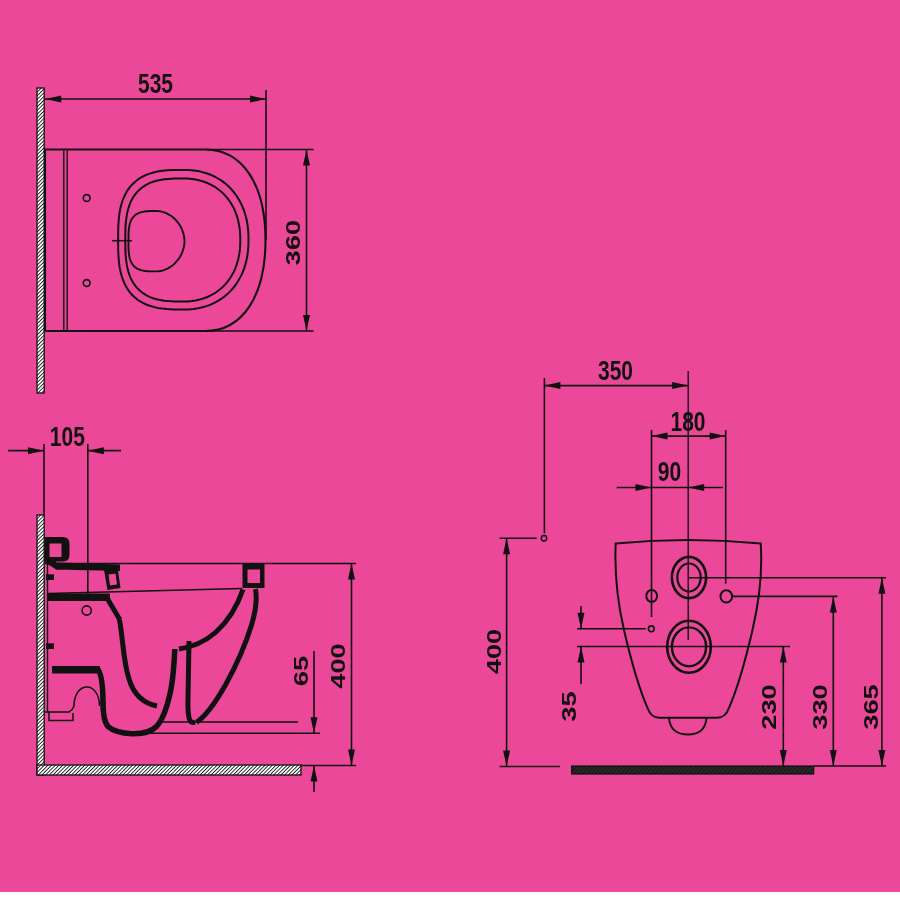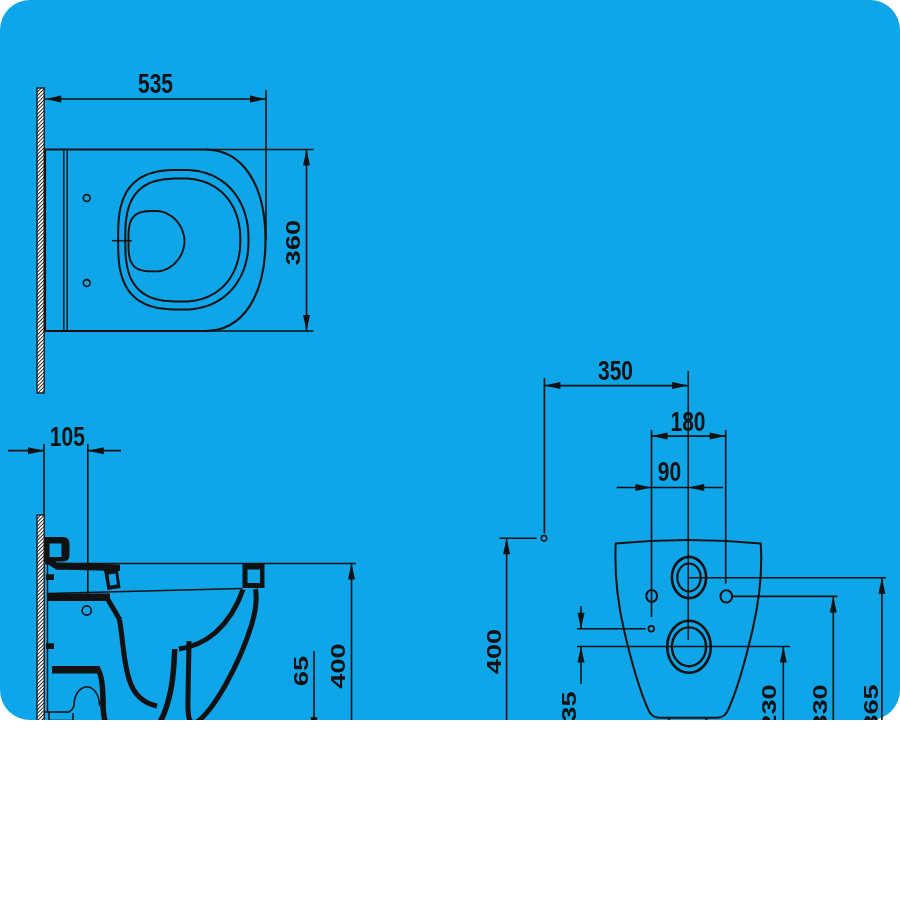--- a/index.html
+++ b/index.html
@@ -1,16 +1,16 @@
 <!DOCTYPE html>
 <html><head>
 <meta charset="utf-8">
 <style>
   html,body{margin:0;padding:0;background:#fff;}
-  .page{width:900px;height:720px;position:relative;background:#0ea5e9;border-radius:30px;}
+  .page{width:900px;height:892px;position:relative;background:#ec4899;}
   text{font-family:"Liberation Sans",sans-serif;font-size:21px;font-weight:bold;fill:#111;}
 </style>
 </head>
 <body>
 <div class="page">
 <svg width="900" height="900" viewBox="0 0 900 900">
 <defs>
   <pattern id="hatch" patternUnits="userSpaceOnUse" width="2.6" height="2.6" patternTransform="rotate(45)">
     <rect width="2.6" height="2.6" fill="#fff"></rect>
     <line x1="0" y1="0" x2="0" y2="2.6" stroke="#111" stroke-width="1.7"></line>

